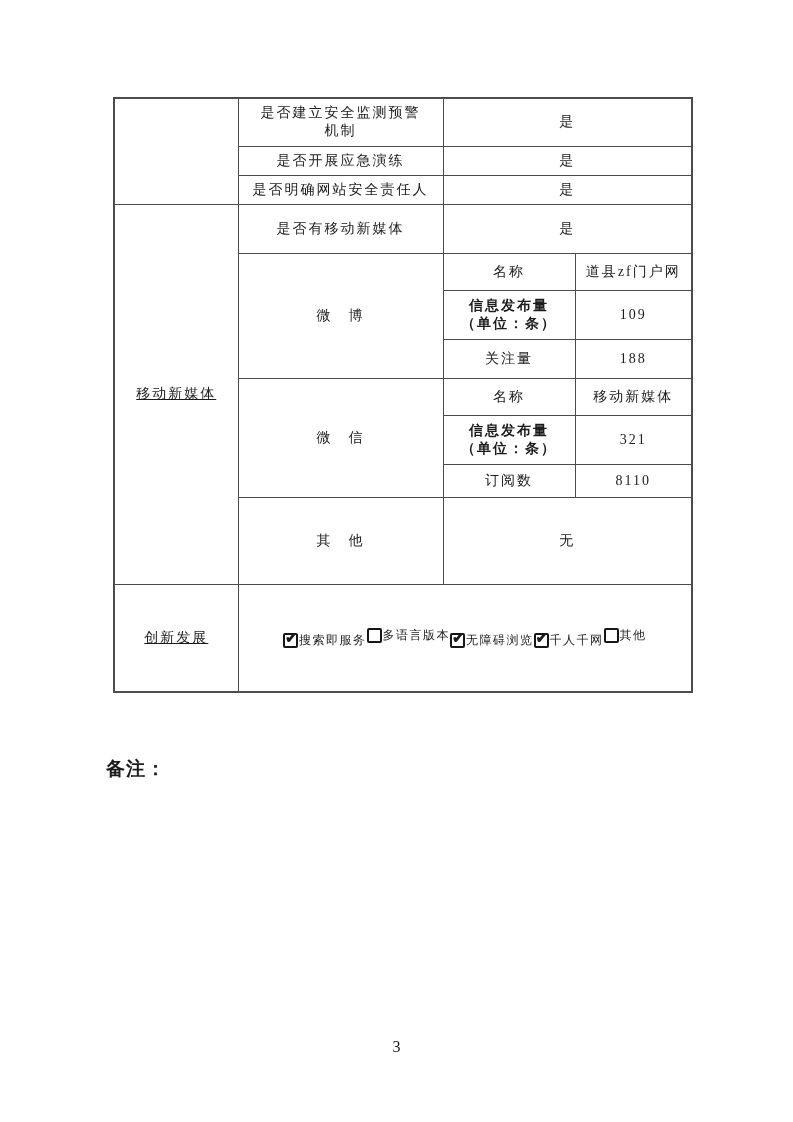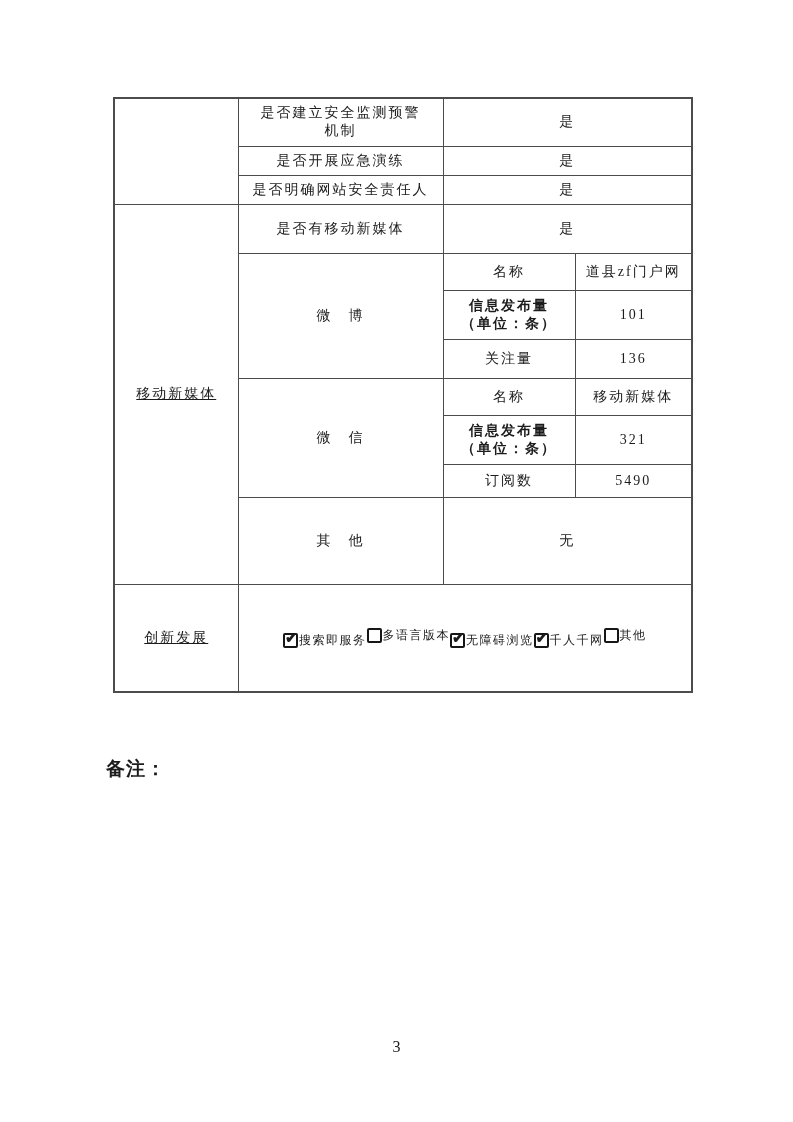--- a/index.html
+++ b/index.html
@@ -92,39 +92,39 @@
       <td colspan="2">是</td>
     </tr>
     <tr style="height:37px">
       <td rowspan="3">微　博</td>
       <td>名称</td>
       <td class="num">道县zf门户网</td>
     </tr>
     <tr style="height:49px">
       <td class="leftcell">信息发布量
 （单位：条）</td>
-      <td class="num">101</td>
+      <td class="num">109</td>
     </tr>
     <tr style="height:39px">
       <td>关注量</td>
-      <td class="num">136</td>
+      <td class="num">188</td>
     </tr>
     <tr style="height:37px">
       <td rowspan="3">微　信</td>
       <td>名称</td>
       <td class="num">移动新媒体</td>
     </tr>
     <tr style="height:49px">
       <td class="leftcell">信息发布量
 （单位：条）</td>
       <td class="num">321</td>
     </tr>
     <tr style="height:33px">
       <td>订阅数</td>
-      <td class="num">5490</td>
+      <td class="num">8110</td>
     </tr>
     <tr style="height:87px">
       <td>其　他</td>
       <td colspan="2">无</td>
     </tr>
     <tr style="height:108px">
       <td class="category">创新发展</td>
       <td colspan="3" class="cb-cell"><span class="cb-item">
               <span class="cb-box checked">✔</span>
               <span class="cb-label">搜索即服务</span>

